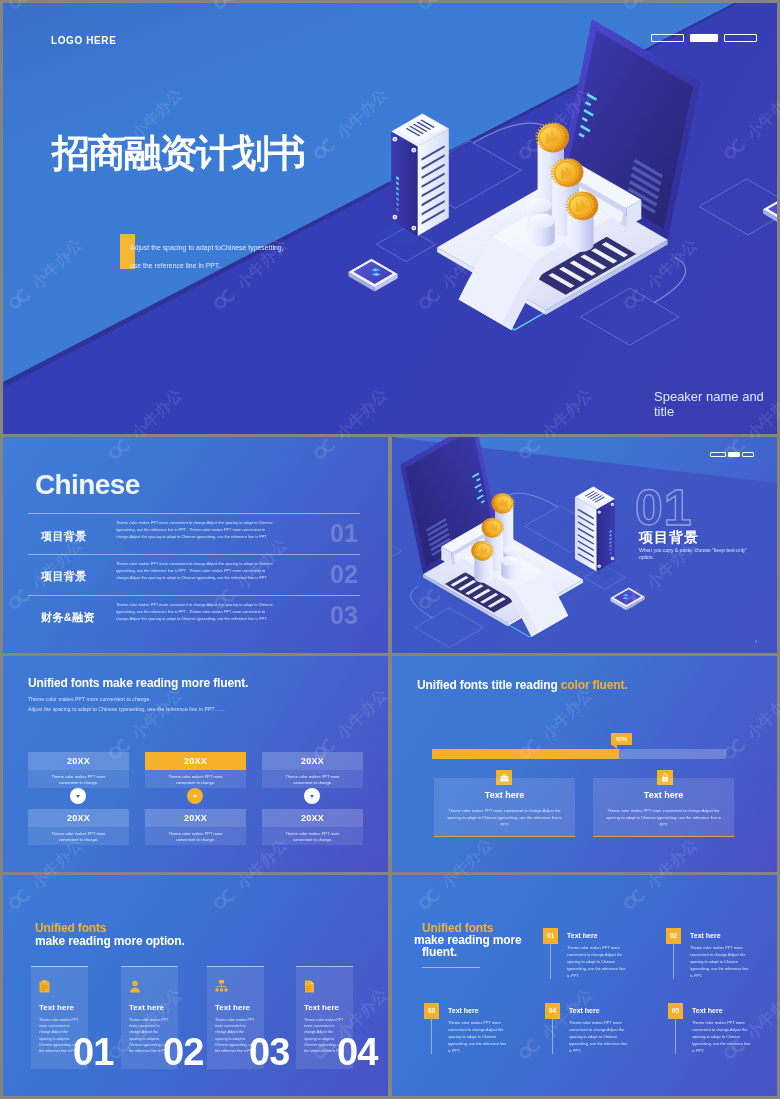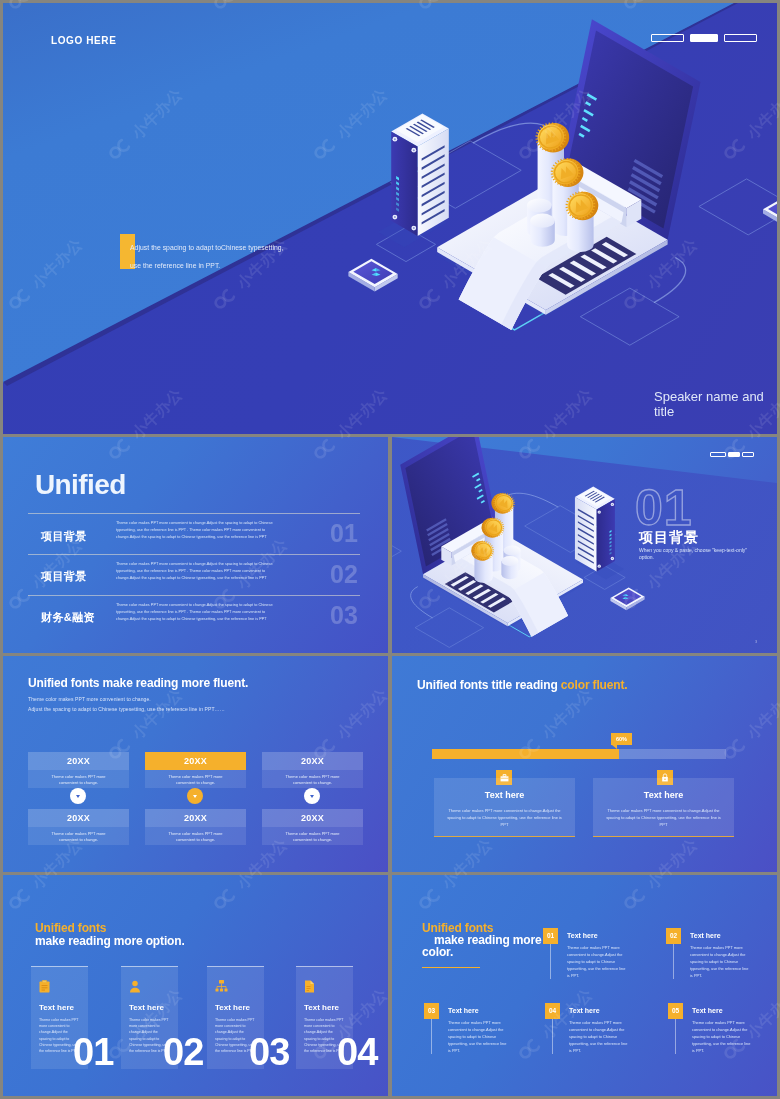--- a/index.html
+++ b/index.html
@@ -402,31 +402,32 @@
 
 <div class="grid">
 
   <div class="slide" id="s1">
     <div class="s1dark"></div>
     <div class="s1line"></div>
     <div class="logo" style="left:48px;top:32px;">LOGO HERE</div>
     <div class="pill" style="left:648px;top:31px;width:33px;"></div>
     <div class="pill filled" style="left:687px;top:31px;width:28px;"></div>
     <div class="pill" style="left:721px;top:31px;width:33px;"></div>
+    <div class="titlecn" style="left:49px;top:125px;">招商融资计划书</div>
     <div class="orangebar" style="left:117px;top:231px;width:15px;height:35px;"></div>
     <div class="sub1" style="left:127px;top:235px;">Adjust the spacing to adapt toChinese  typesetting,</div>
     <div class="sub1" style="left:127px;top:253px;">use the reference line in PPT.</div>
     <svg class="art" viewBox="0 0 460 340" style="left:318px;top:88px;width:460px;height:340px;">
         <use href="#finance-illustration"></use>
       </svg>
     <div class="speaker" style="left:651px;top:386px;">Speaker name and title</div>
   </div>
 
   <div class="slide" id="s2">
-    <div class="contents-h" style="left:32px;top:32px;">Unified</div>
+    <div class="contents-h" style="left:32px;top:32px;">Chinese</div>
     <div class="crow-line" style="left:25px;top:76px;width:332px;"></div>
     <div class="crow-label" style="left:38px;top:92px;">项目背景</div>
     <div class="crow-desc" style="left:113px;top:83px;width:163px;">Theme  color makes PPT more convenient to change.Adjust the spacing to adapt to Chinese typesetting, use the reference line is PPT . Theme  color makes PPT more convenient to change.Adjust the spacing to adapt to Chinese typesetting, use the reference line is PPT</div>
     <div class="crow-num" style="left:327px;top:82px;">01</div>
     <div class="crow-line" style="left:25px;top:117px;width:332px;"></div>
     <div class="crow-label" style="left:38px;top:132px;">项目背景</div>
     <div class="crow-desc" style="left:113px;top:124px;width:163px;">Theme  color makes PPT more convenient to change.Adjust the spacing to adapt to Chinese typesetting, use the reference line is PPT . Theme  color makes PPT more convenient to change.Adjust the spacing to adapt to Chinese typesetting, use the reference line is PPT</div>
     <div class="crow-num" style="left:327px;top:123px;">02</div>
     <div class="crow-line" style="left:25px;top:158px;width:332px;"></div>
     <div class="crow-label" style="left:38px;top:173px;">财务&amp;融资</div>
@@ -583,22 +584,22 @@
           </svg>
       </span>
       <div class="ttl">Text here</div>
       <div class="dsc">Theme  color makes PPT more convenient to change.Adjust the spacing to adapt to Chinese typesetting, use the reference line is PPT</div>
     </div>
     <div class="nbig" style="left:334px;top:156px;">04</div>
   </div>
 
   <div class="slide" id="s7">
     <div class="h-white h-accent" style="left:30px;top:46px;">Unified fonts</div>
-    <div class="h-white" style="left:42px;top:58px;">make reading more</div>
-    <div class="h-white" style="left:30px;top:70px;">color.</div>
+    <div class="h-white" style="left:22px;top:58px;">make reading more</div>
+    <div class="h-white" style="left:30px;top:70px;">fluent.</div>
     <div class="hrule" style="left:30px;top:92px;width:58px;"></div>
 
     <div class="lbadge" style="left:151px;top:53px;">01</div>
     <div class="lstem" style="left:158px;top:69px;height:35px;"></div>
     <div class="ltitle" style="left:175px;top:57px;">Text here</div>
     <div class="ldesc" style="left:175px;top:69px;">Theme color makes PPT more convenient to change.Adjust the spacing to adapt to Chinese typesetting, use the reference line is PPT.</div>
 
     <div class="lbadge" style="left:274px;top:53px;">02</div>
     <div class="lstem" style="left:281px;top:69px;height:35px;"></div>
     <div class="ltitle" style="left:298px;top:57px;">Text here</div>

